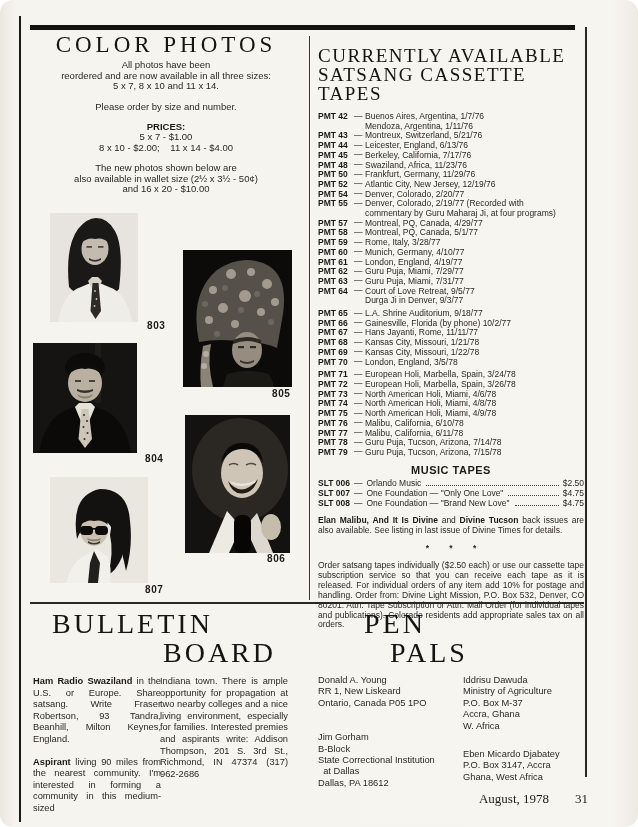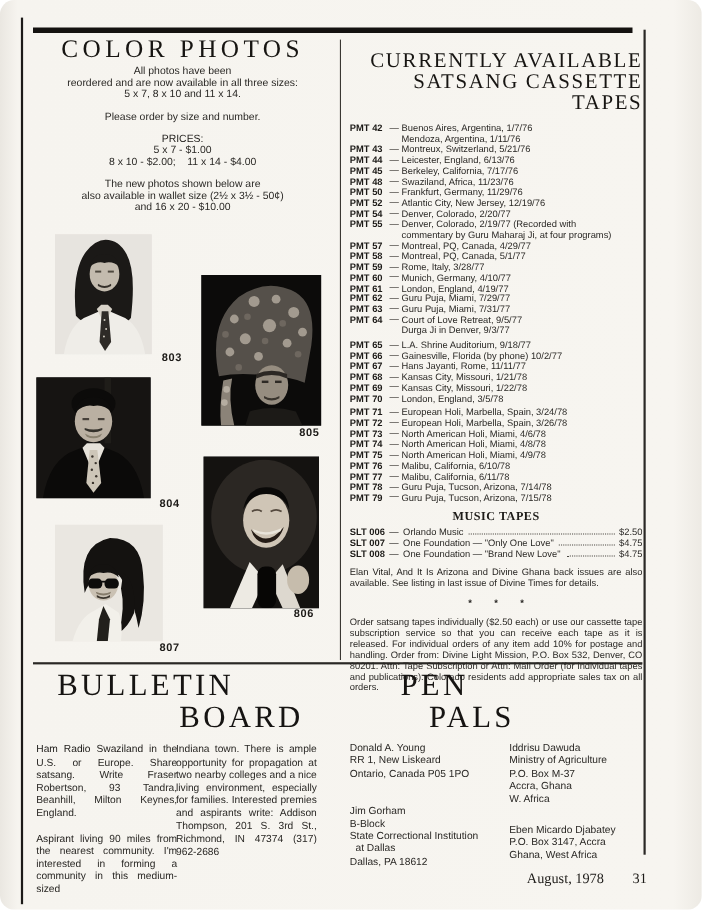--- a/index.html
+++ b/index.html
@@ -6,28 +6,28 @@
   .page{position:relative;width:638px;height:827px;overflow:hidden;
         background:linear-gradient(90deg,#eae7e1 0,#f6f4ef 2.5%,#f7f5f0 96%,#edeae4 100%);
         font-family:"Liberation Sans",sans-serif;color:#2a2825;border-radius:13px;}
   .abs{position:absolute;}
   
   .edge-left{left:19px;top:16px;width:2px;height:806px;background:#1c1a18;}
   .bar-top{left:30px;top:25px;width:545px;height:5px;background:#141210;}
   .edge-right{left:585px;top:27px;width:2px;height:750px;background:#2a2825;}
   .col-divider{left:309px;top:36px;width:1px;height:564px;background:#3a3733;}
   .rule-bottom{left:30px;top:602px;width:554px;height:2px;background:#2a2825;}
-  h1,h2,h3{margin:0;font-weight:normal;font-family:Liberation Serif, serif;}
+  h1,h2,h3{margin:0;font-weight:normal;}
   .cp-title{font-family:"Liberation Serif",serif;font-size:23px;letter-spacing:4px;color:#171512;text-align:center;}
-  .tape-title{font-family:"Liberation Serif",serif;font-size:19px;line-height:19px;letter-spacing:1.5px;color:#171512;text-align:right;}
+  .tape-title{font-family:"Liberation Serif",serif;font-size:19px;line-height:19px;letter-spacing:1.5px;color:#171512;text-align:left;}
   .big-head{font-family:"Liberation Serif",serif;font-size:28px;letter-spacing:3px;color:#161412;}
   
   .col-left-top{left:30px;top:40px;width:272px;text-align:center;font-size:9.5px;line-height:10.4px;}
   .cp-par{margin-top:10px;}
-  .b{font-weight:normal;color:#1d1b18;}
+  .b{font-weight:bold;color:#1d1b18;}
   .ln{white-space:pre;}
   
   .col-right{left:318px;top:46px;width:266px;font-size:8.5px;line-height:9.7px;}
   .tape-list{margin-top:9px;}
   .titem{position:relative;padding-left:47px;}
   .titem.tgap{margin-top:3px;}
   .tcode{font-weight:bold;color:#1c1a17;}
   .titem .tcode{position:absolute;left:0;top:0;}
   .tdash{position:absolute;left:36px;top:-0.5px;color:#33302c;}
   .tln{white-space:nowrap;}
@@ -397,21 +397,21 @@
         </div>
         <div class="mrow">
           <span class="tcode">SLT 008</span>
           <span class="mdash">—</span>
           <span class="mname">One Foundation — "Brand New Love"</span>
           <span class="mlead"></span>
           <span class="mprice">$4.75</span>
         </div>
       </div>
 
-    <p class="par"><span class="b">Elan Vital, And It Is Arizona</span><span> and </span><span class="b">Divine Ghana</span><span> back issues are also available. See listing in last issue of Divine Times for details.</span></p>
+    <p class="par"><span class="b">Elan Malibu, And It Is Divine</span><span> and </span><span class="b">Divine Tucson</span><span> back issues are also available. See listing in last issue of Divine Times for details.</span></p>
     <div class="stars">* * *</div>
     <p class="par">Order satsang tapes individually ($2.50 each) or use our cassette tape subscription service so that you can receive each tape as it is released. For individual orders of any item add 10% for postage and handling. Order from: Divine Light Mission, P.O. Box 532, Denver, CO 80201. Attn: Tape Subscription or Attn: Mail Order (for individual tapes and publications). Colorado residents add appropriate sales tax on all orders.</p>
   </section>
 
   <h2 class="abs big-head bb-line1">BULLETIN</h2>
   <h2 class="abs big-head bb-line2">BOARD</h2>
 
   <div class="bcol" style="left:33px;top:676px;">
     <p><span class="b">Ham Radio Swaziland</span><span> in the U.S. or Europe. Share satsang. Write Fraser Robertson, 93 Tandra, Beanhill, Milton Keynes, England.</span></p>
     <p><span class="b">Aspirant</span><span> living 90 miles from the nearest community. I'm interested in forming a community in this medium-sized</span></p>

